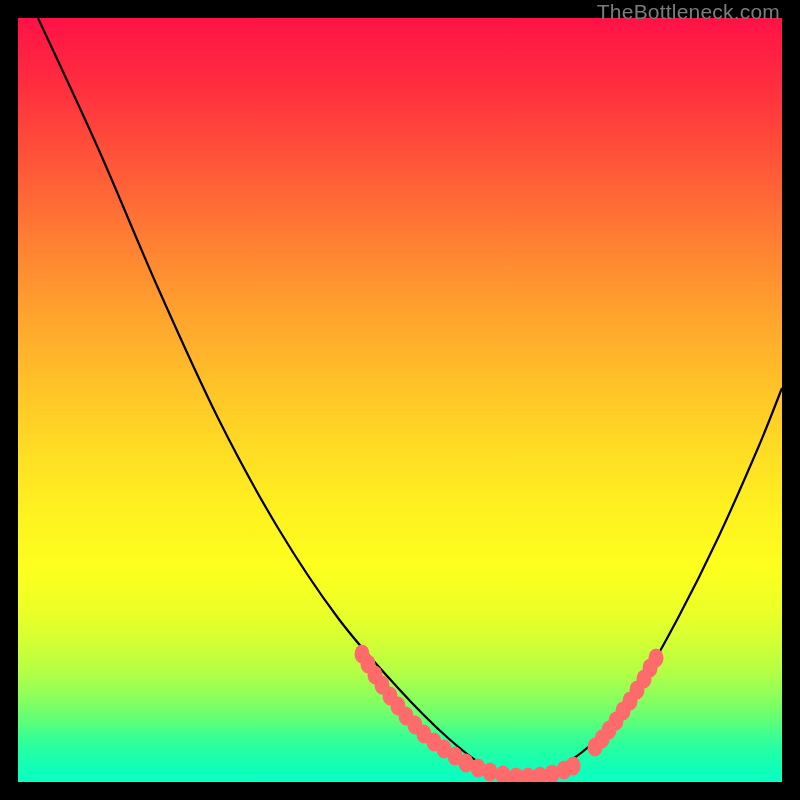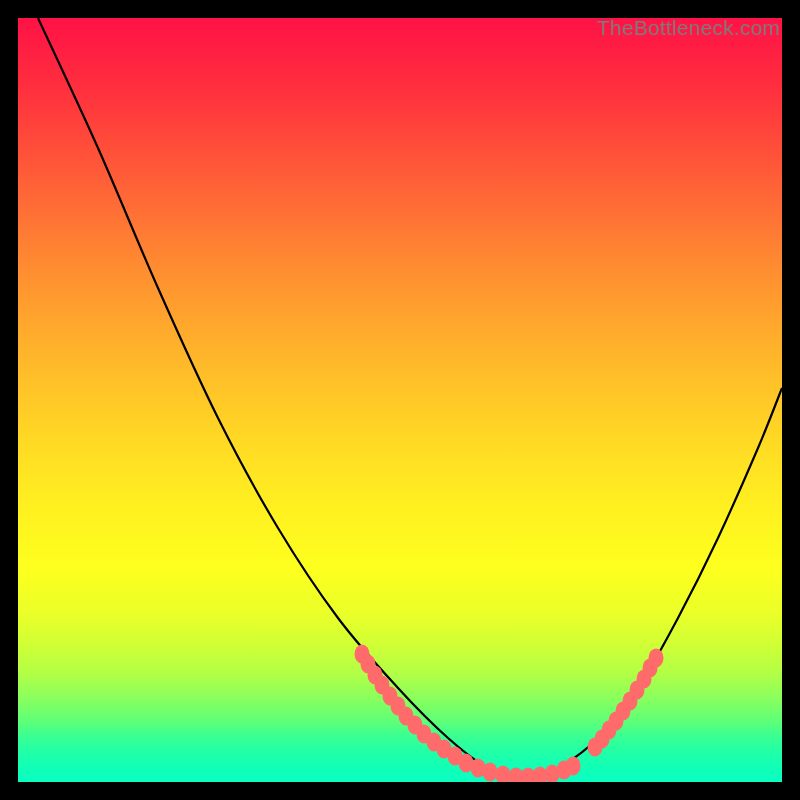--- a/index.html
+++ b/index.html
@@ -47,21 +47,21 @@
   }
   svg.curve {
     position: absolute;
     left: 0;
     top: 0;
     width: 764px;
     height: 764px;
   }
   .watermark {
     position: absolute;
-    top: 16px;
+    top: 0px;
     right: 20px;
     color: #7c7c7c;
     font-family: Arial, Helvetica, sans-serif;
     font-size: 21px;
     letter-spacing: 0.2px;
   }
 </style>
 </head>
 <body>
 

